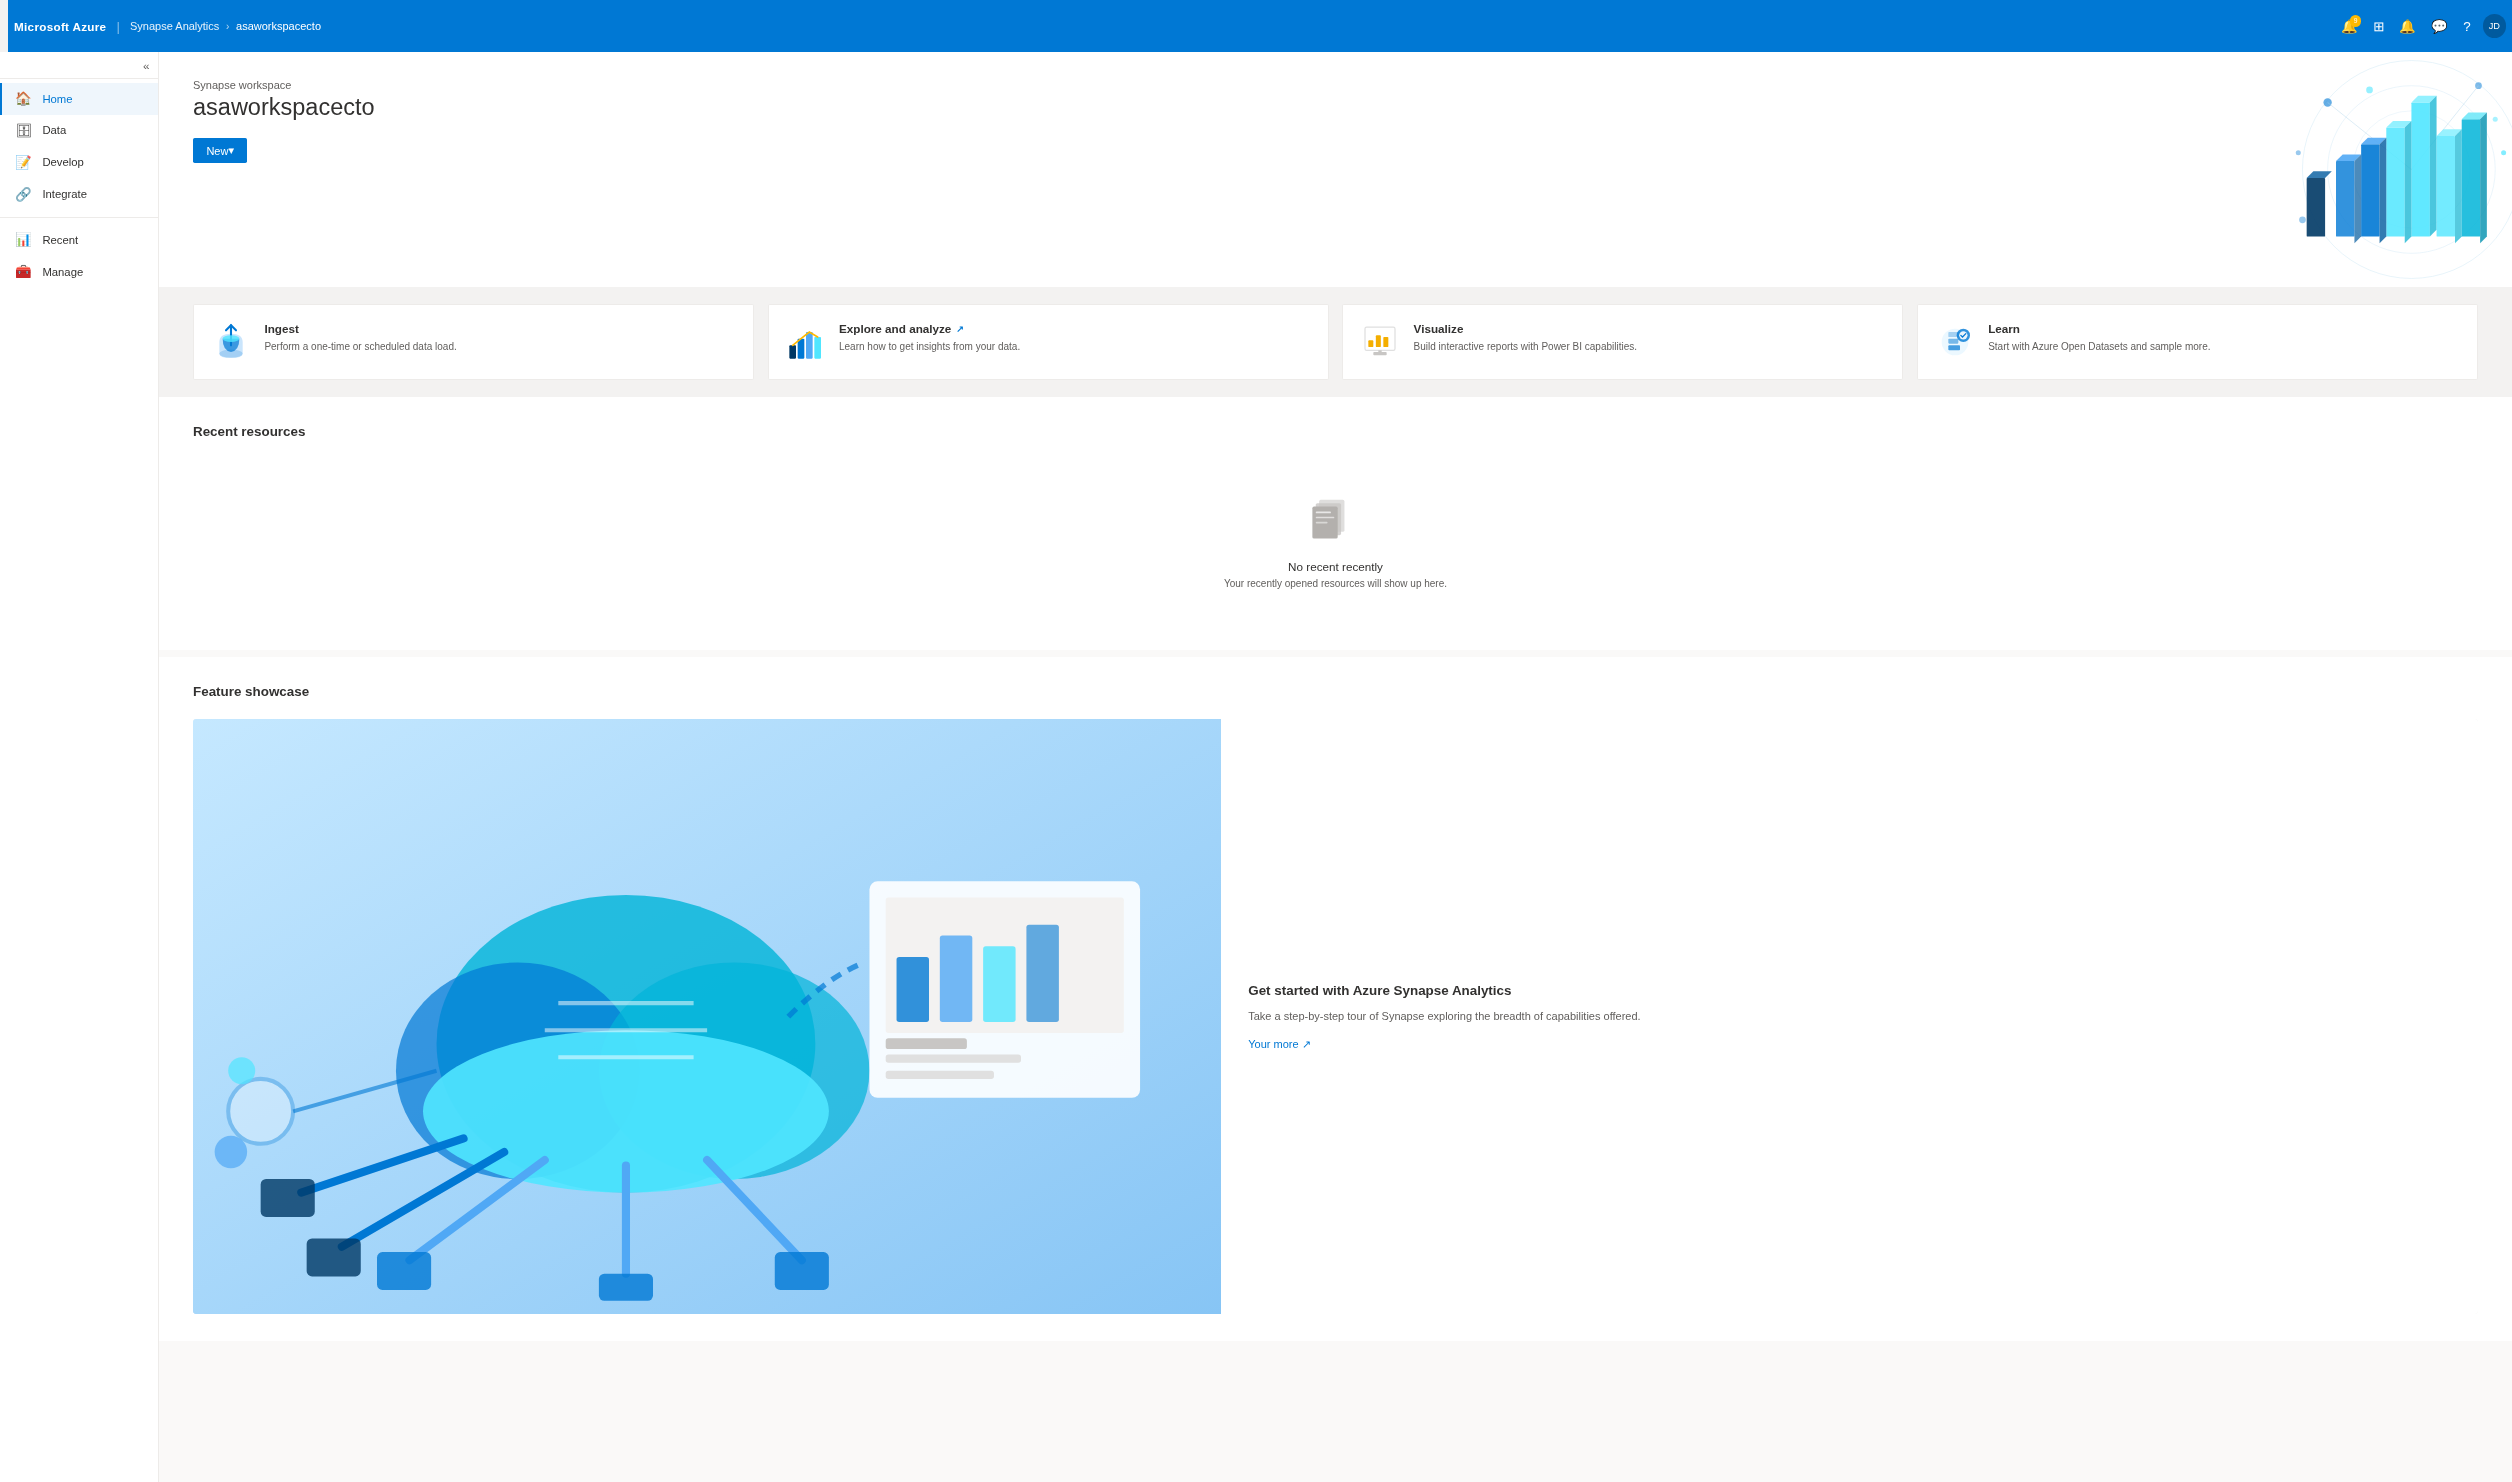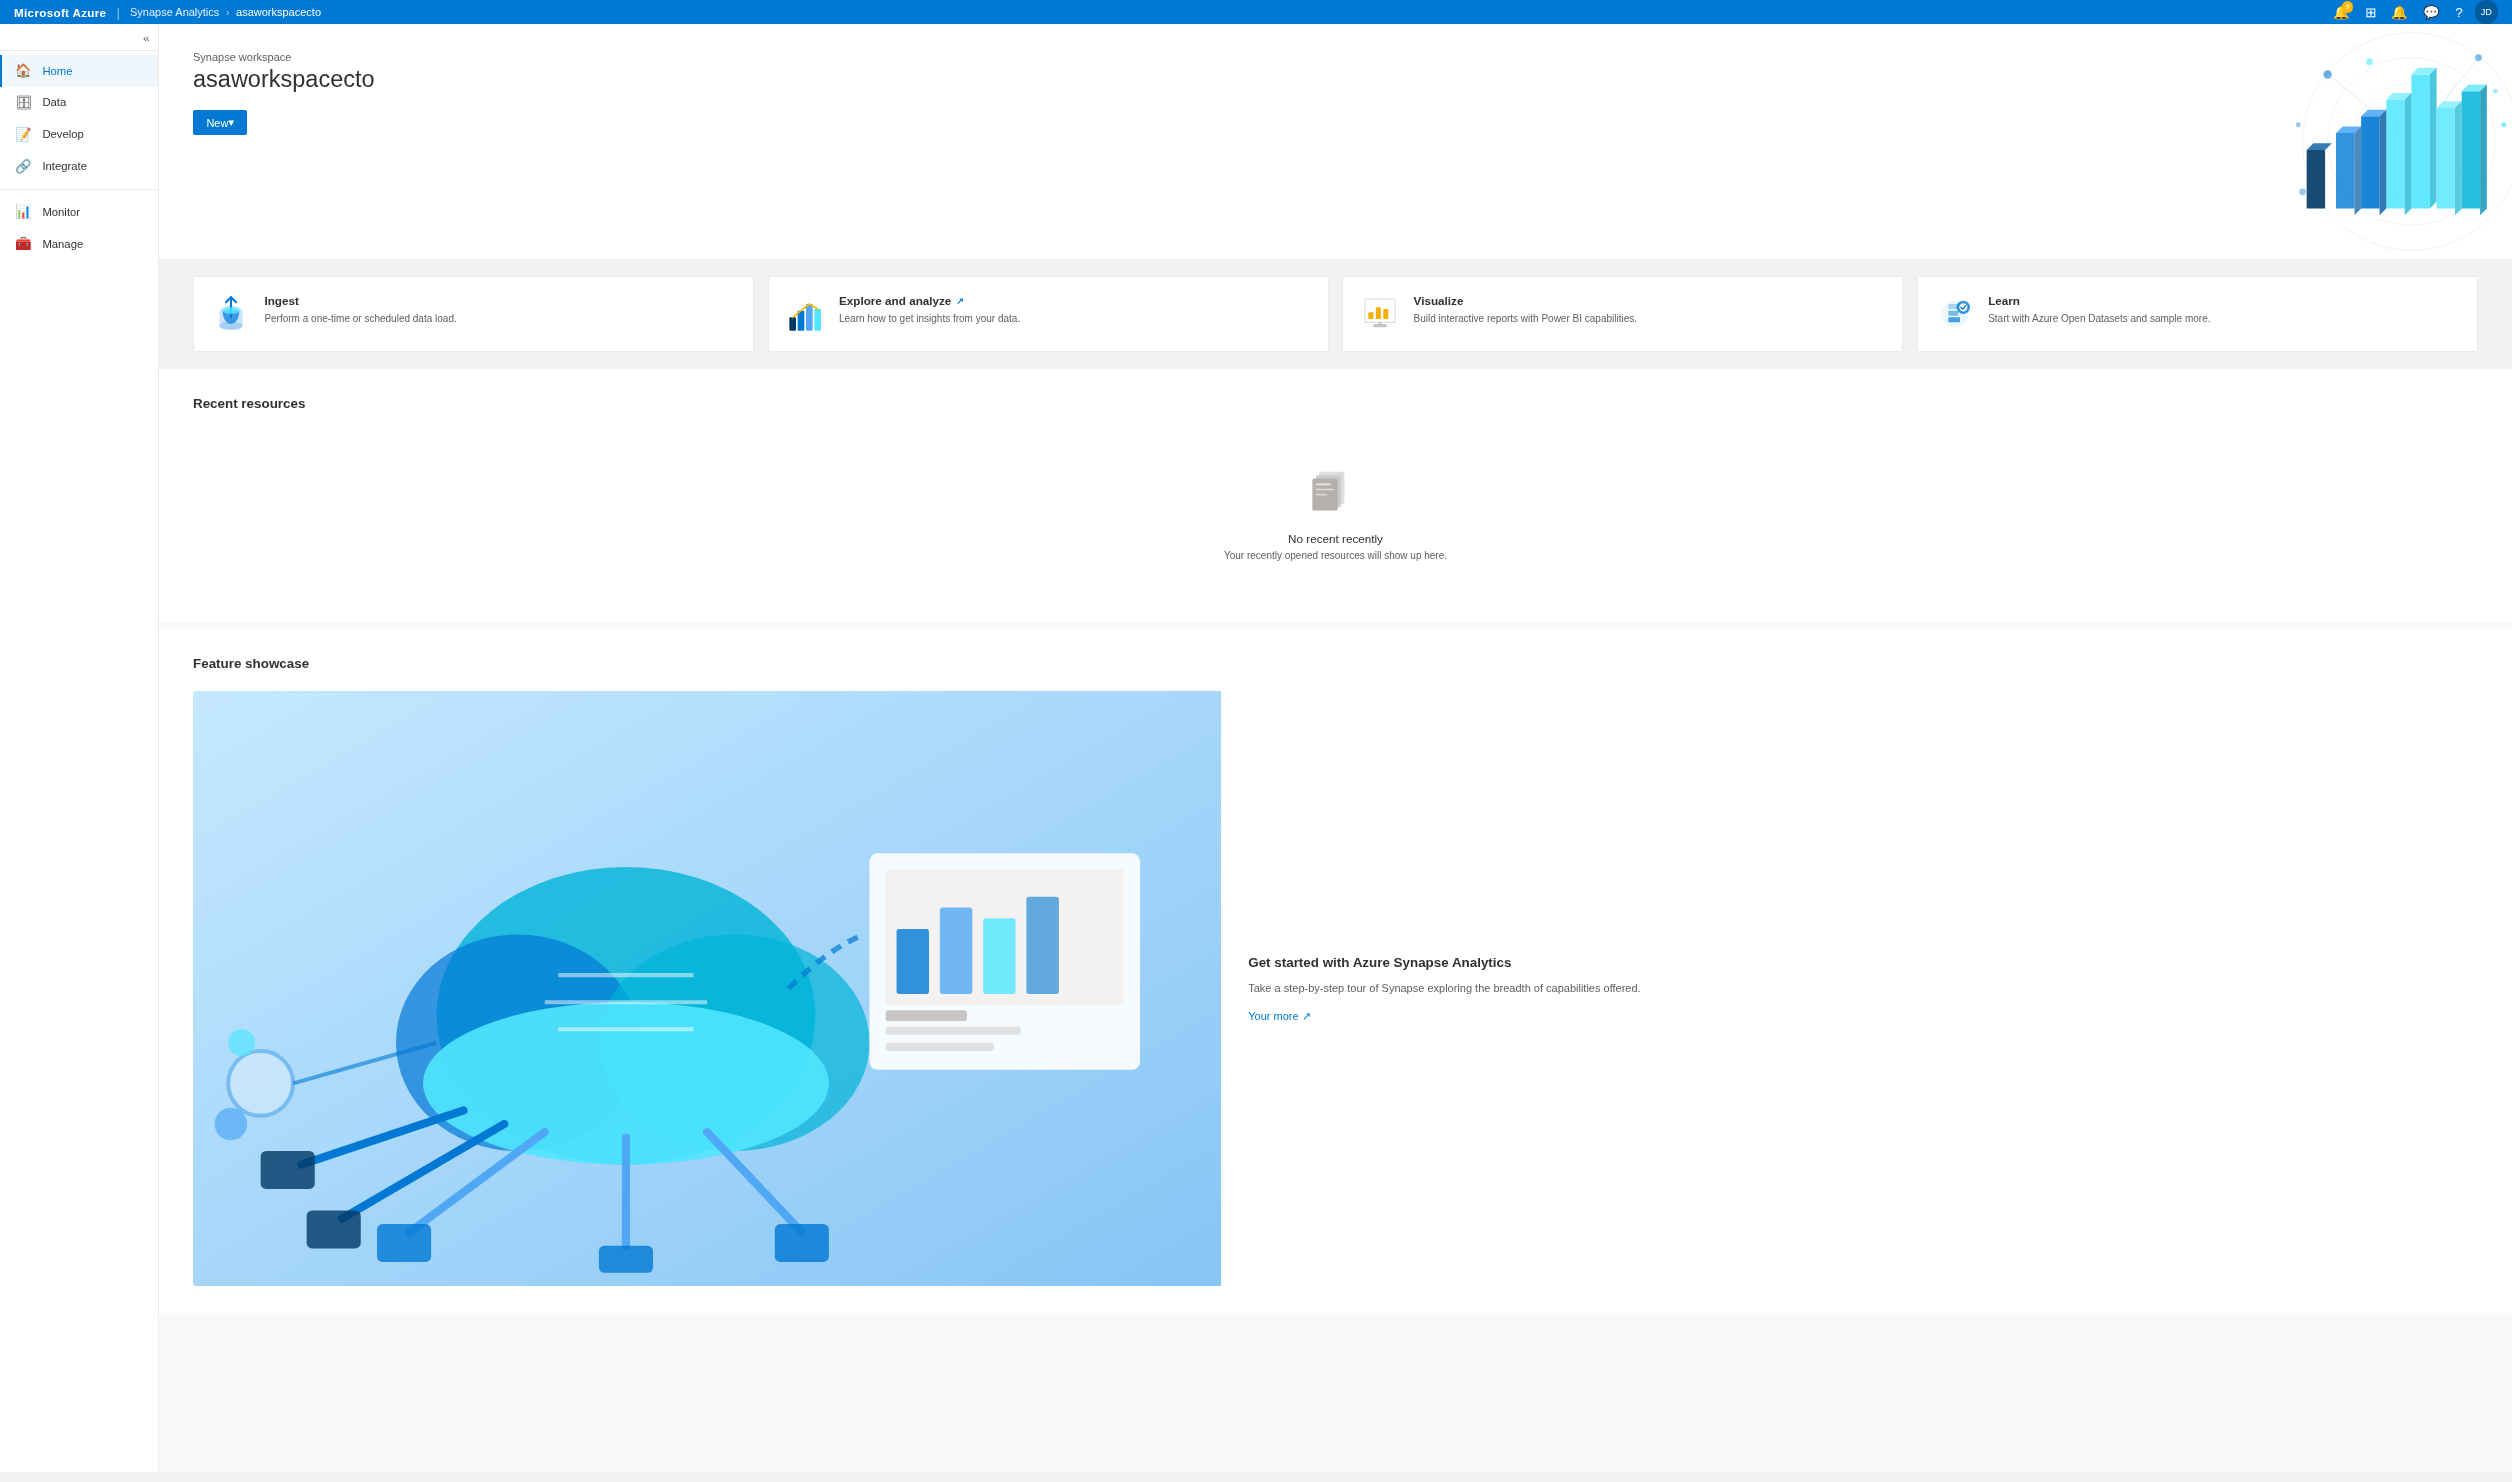--- a/index.html
+++ b/index.html
@@ -1,27 +1,28 @@
 <!DOCTYPE html>
 <html style="font-size:13.4px"><head>
   <meta charset="utf-8">
   <style>
     * { box-sizing: border-box; margin: 0; padding: 0; }
     body { font-family: 'Segoe UI', Arial, sans-serif; background: #f3f2f1; height: 100vh; overflow: hidden; }
 
     
     .top-nav {
       background: #0078d4;
-      height: 24px;
+      height: 52px;
       display: flex;
       align-items: center;
-      padding: 0 14px;
+      padding: 0 6px;
       color: white;
       gap: 6.7px;
       flex-shrink: 0;
+      margin-left: 8px;
     }
     .top-nav-brand { font-size: 11.7px; font-weight: 600; color: white; letter-spacing: 0.3px; }
     .top-nav-crumb { font-size: 11px; color: rgba(255,255,255,0.9); }
     .top-nav-crumb-active { font-size: 11px; color: white; font-weight: 400; }
     .top-nav-right { margin-left: auto; display: flex; align-items: center; gap: 8.4px; }
     .top-nav-icon { color: white; font-size: 13.4px; cursor: pointer; padding: 3.4px; position: relative; }
     .nav-badge { 
       position: absolute; top: 0; right: 0; 
       background: #ffb900; color: white; 
       border-radius: 50%; width: 11.7px; height: 11.7px; 
@@ -233,21 +234,21 @@
         <span class="sidebar-icon">📝</span>
         <span>Develop</span>
       </div>
       <div class="sidebar-item">
         <span class="sidebar-icon">🔗</span>
         <span>Integrate</span>
       </div>
       <div class="sidebar-divider"></div>
       <div class="sidebar-item">
         <span class="sidebar-icon">📊</span>
-        <span>Monitor</span>
+        <span>Recent</span>
       </div>
       <div class="sidebar-item">
         <span class="sidebar-icon">🧰</span>
         <span>Manage</span>
       </div>
     </nav>
   </aside>
 
   <main class="main-content">
 

